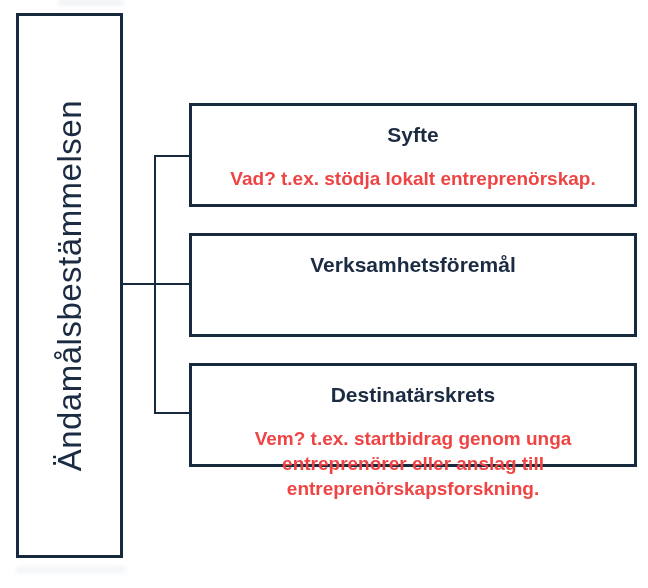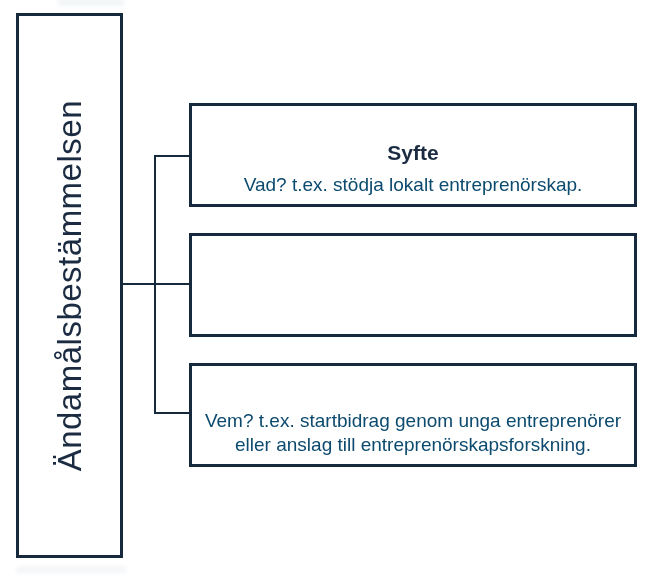--- a/index.html
+++ b/index.html
@@ -43,40 +43,40 @@
   .branch-box {
     position: absolute;
     left: 189px;
     width: 448px;
     height: 104px;
     border: 3px solid #16293d;
     box-sizing: border-box;
     background: #ffffff;
     display: flex;
     flex-direction: column;
-    justify-content: flex-end;
+    justify-content: space-between;
     text-align: center;
-    padding: 2px 4px;
+    padding: 16px 4px;
   }
   .branch-box.b1 { top: 103px; }
   .branch-box.b2 { top: 233px; }
   .branch-box.b3 { top: 363px; }
   .branch-title {
     font-size: 21px;
     font-weight: 700;
     line-height: 1.25;
     margin: 0 0 3px 0;
     color: #1b2c42;
   }
   .branch-body {
     font-size: 19px;
-    font-weight: 400;
+    font-weight: 700;
     line-height: 1.3;
-    margin: 4px;
-    color: #0c4a6e;
+    margin: 16px;
+    color: #ef4444;
   }
   
   .conn {
     position: absolute;
     background: #16293d;
   }
   .conn-root   { left: 121px; top: 283px; width: 35px; height: 2px; }
   .conn-trunk  { left: 154px; top: 155px; width: 2px;  height: 259px; }
   .conn-b1     { left: 154px; top: 155px; width: 35px; height: 2px; }
   .conn-b2     { left: 154px; top: 283px; width: 35px; height: 2px; }
@@ -109,19 +109,21 @@
   <div class="conn conn-b1"></div>
   <div class="conn conn-b2"></div>
   <div class="conn conn-b3"></div>
 
   <div class="branch-box b1">
     <p class="branch-title">Syfte</p>
     <p class="branch-body">Vad? t.ex. stödja lokalt entreprenörskap.</p>
   </div>
 
   <div class="branch-box b2">
+    <p class="branch-title">Verksamhetsföremål</p>
   </div>
 
   <div class="branch-box b3">
+    <p class="branch-title">Destinatärskrets</p>
     <p class="branch-body">Vem? t.ex. startbidrag genom unga entreprenörer eller anslag till entreprenörskapsforskning.</p>
   </div>
 
 </div>
 
 </body></html>

